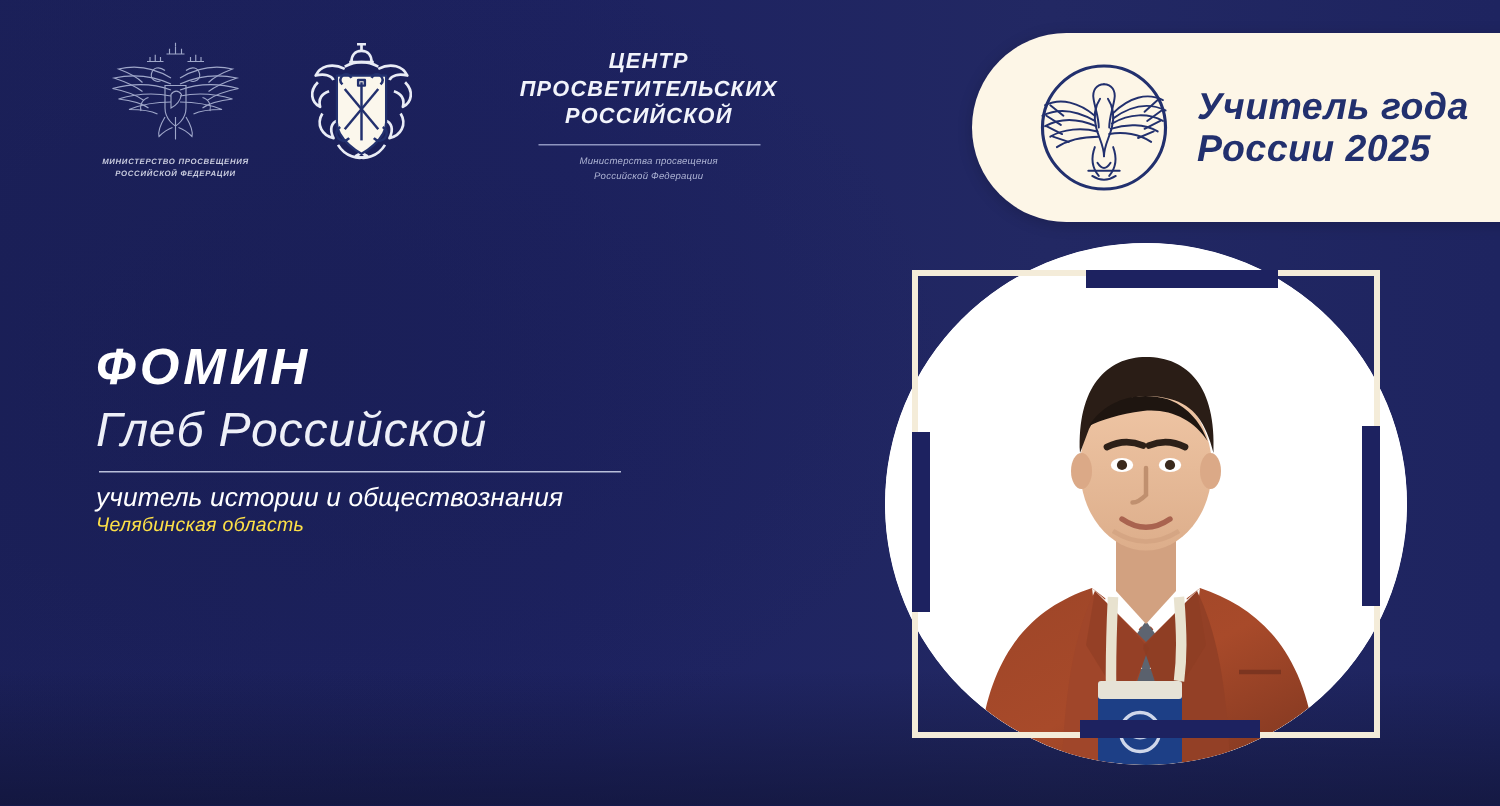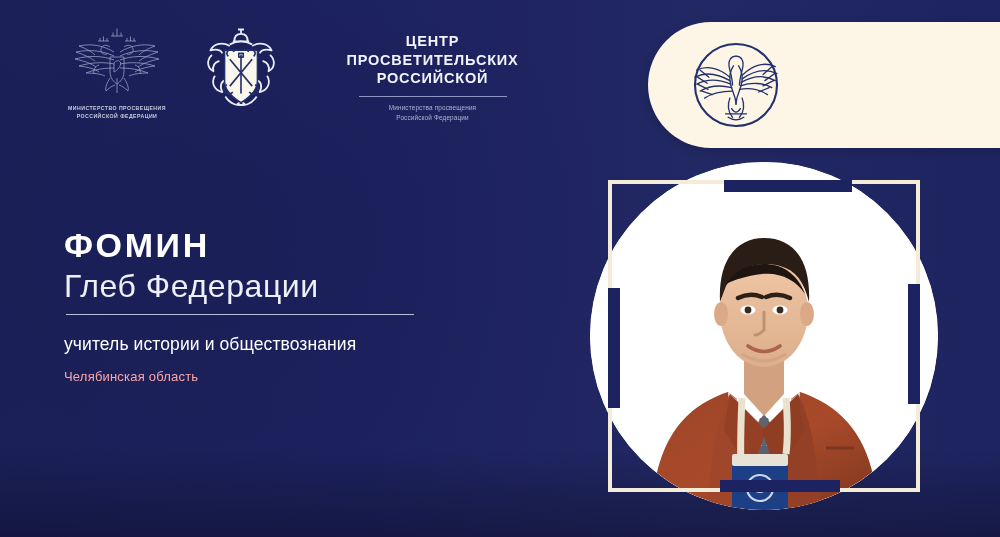--- a/index.html
+++ b/index.html
@@ -11,20 +11,21 @@
   body {
     font-family: "Liberation Sans", "DejaVu Sans", sans-serif;
   }
 
   #stage {
     position: relative;
     width: 1000px;
     height: 537px;
     overflow: hidden;
     background: #1d2260;
+    font-style: italic;
   }
 
   
   .bg-base {
     position: absolute;
     inset: 0;
     background: #1d2260;
   }
   .bg-right-pattern {
     position: absolute;
@@ -231,28 +232,27 @@
     width: 348px;
     height: 1.5px;
     background: #b9bfda;
     margin: 8px 0 0 2px;
   }
   .subject {
     color: #ffffff;
     font-size: 17.5px;
     font-weight: 400;
     letter-spacing: .1px;
-    margin-top: 19px;
+    margin-top: 6px;
   }
   .region {
-    color: #fca5a5;
+    color: #fde047;
     font-size: 13px;
     font-weight: 400;
     letter-spacing: .2px;
-    margin-top: 14px;
   }
 </style>
 </head>
 <body>
 
 <div id="stage">
 
   <div class="bg-base"></div>
 
   <svg class="bg-right-pattern" viewBox="0 0 570 537" preserveAspectRatio="none" aria-hidden="true">
@@ -396,20 +396,24 @@
           <path d="M55 22 c6 0 9 5 8 11 c-1 7 -4 14 -4 22"></path>
           <path d="M52 33 c-4 6 -5 14 -3 22 c2 8 6 14 6 22"></path>
           <path d="M58 33 c4 6 5 14 3 22 c-2 8 -6 14 -6 22"></path>
           <path d="M48 70 c-3 8 -2 16 3 22 M62 70 c3 8 2 16 -3 22"></path>
           <path d="M50 82 q5 8 10 0"></path>
           <path d="M43 88 h24"></path>
           <path d="M46 92 q9 6 18 0"></path>
         </g>
       </svg>
     </div>
+    <div class="badge-text">
+      <div class="r1">Учитель года</div>
+      <div class="r2">России 2025</div>
+    </div>
   </div>
 
   <div class="portrait-wrap">
 
     <div class="circle-plate">
       <div class="person">
         <svg viewBox="0 0 348 348" aria-hidden="true">
           <defs>
             <linearGradient id="suit" x1="0" y1="0" x2="1" y2="1">
               <stop offset="0%" stop-color="#9d4528"></stop>
@@ -487,19 +491,19 @@
     <div class="frame">
       <div class="frame-notch-top"></div>
       <div class="frame-notch-bottom"></div>
       <div class="frame-notch-left"></div>
       <div class="frame-notch-right"></div>
     </div>
   </div>
 
   <div class="info">
     <div class="surname">ФОМИН</div>
-    <div class="firstname">Глеб Федерации</div>
+    <div class="firstname">Глеб Российской</div>
     <div class="rule-name"></div>
     <div class="subject">учитель истории  и обществознания</div>
     <div class="region">Челябинская область</div>
   </div>
 
 </div>
 
 </body></html>

